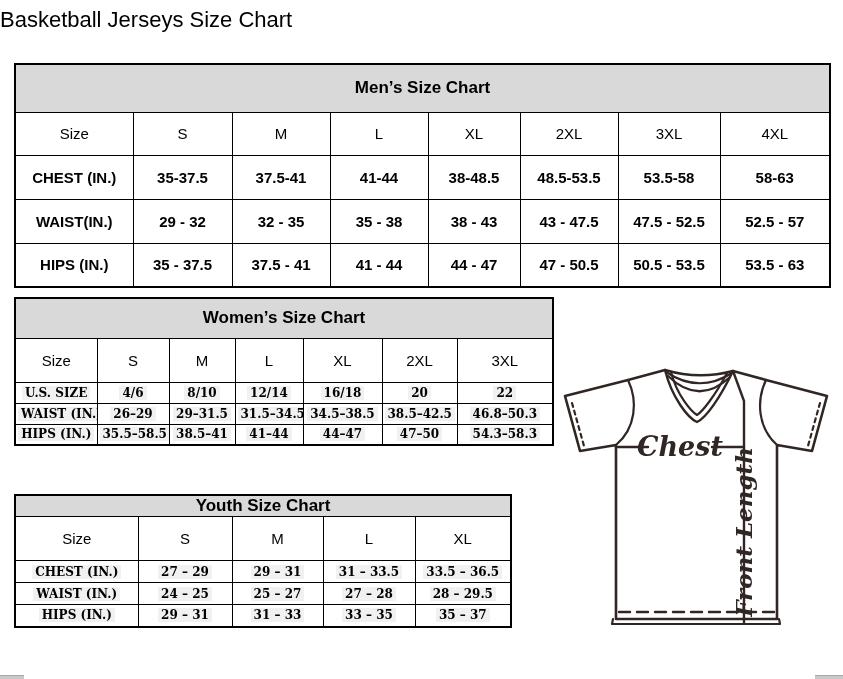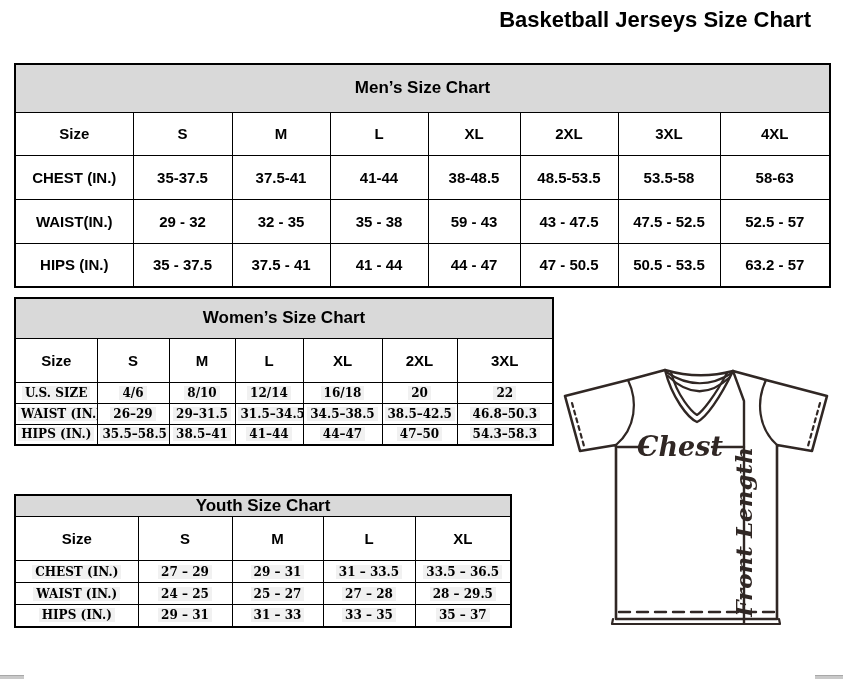--- a/index.html
+++ b/index.html
@@ -9,44 +9,44 @@
     position: relative;
     background: #ffffff;
     color: #000;
     font-family: "Liberation Sans", sans-serif;
     overflow: hidden;
   }
   .page-title {
     position: absolute;
     top: 7px; left: 0; width: 811px;
     margin: 0;
-    text-align: right;
+    text-align: left;
     font-size: 22px;
-    font-weight: bold;
+    font-weight: normal;
   }
   table.sizetable {
     position: absolute;
     border-collapse: collapse;
     table-layout: fixed;
     text-align: center;
     border: 2px solid #000;
   }
   .sizetable td {
     border: 1px solid #000;
     overflow: hidden;
     white-space: nowrap;
     padding: 0 2px;
   }
   .sizetable tr.titlebar td {
     background: #d9d9d9;
     font-weight: bold;
     font-size: 17px;
     font-family: "Liberation Sans", sans-serif;
   }
-  .sizetable tr.head td { font-weight: bold; font-size: 15px; margin-top: 40px; }
+  .sizetable tr.head td { font-weight: normal; font-size: 15px; margin-top: 40px; }
 
   #mens  { left: 14px; top: 63px;  width: 815px; }
   #mens tr.titlebar td { height: 48px; }
   #mens tr.head td     { height: 43px; }
   #mens tr.data td     { height: 44px; font-size: 15px; font-weight: bold; }
 
   #womens { left: 14px; top: 297px; width: 538px; }
   #womens tr.titlebar td { height: 40px; }
   #womens tr.head td     { height: 44px; }
   #womens tr.data td {
@@ -120,34 +120,34 @@
     <td>38-48.5</td>
     <td>48.5-53.5</td>
     <td>53.5-58</td>
     <td>58-63</td>
   </tr>
   <tr class="data">
     <td>WAIST(IN.)</td>
     <td>29 - 32</td>
     <td>32 - 35</td>
     <td>35 - 38</td>
-    <td>59 - 43</td>
+    <td>38 - 43</td>
     <td>43 - 47.5</td>
     <td>47.5 - 52.5</td>
     <td>52.5 - 57</td>
   </tr>
   <tr class="data">
     <td>HIPS (IN.)</td>
     <td>35 - 37.5</td>
     <td>37.5 - 41</td>
     <td>41 - 44</td>
     <td>44 - 47</td>
     <td>47 - 50.5</td>
     <td>50.5 - 53.5</td>
-    <td>63.2 - 57</td>
+    <td>53.5 - 63</td>
   </tr>
 </tbody>
   </table>
 
 <table id="womens" class="sizetable">
   <colgroup>
     <col style="width:82px">
       <col style="width:72px">
       <col style="width:66px">
       <col style="width:68px">

